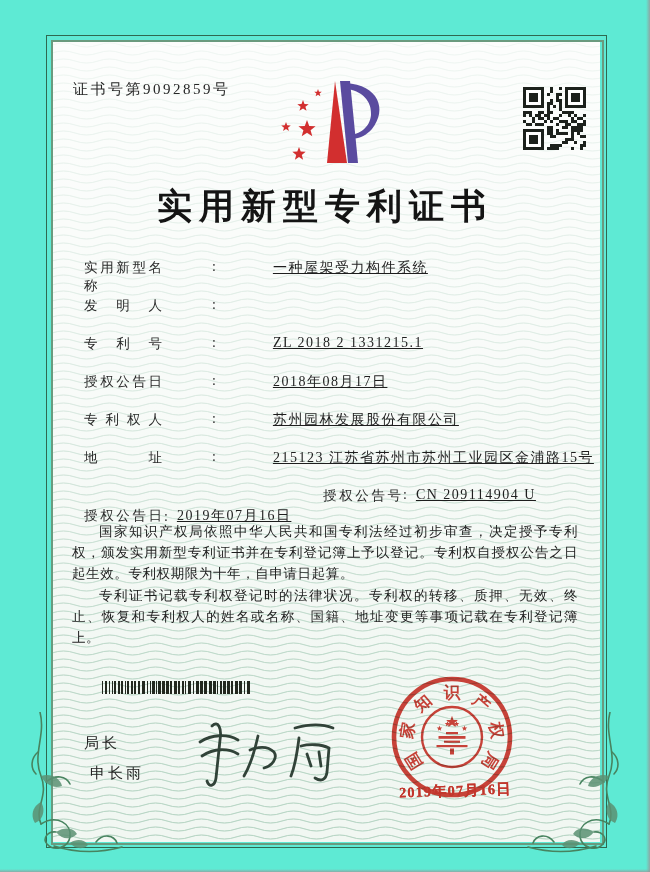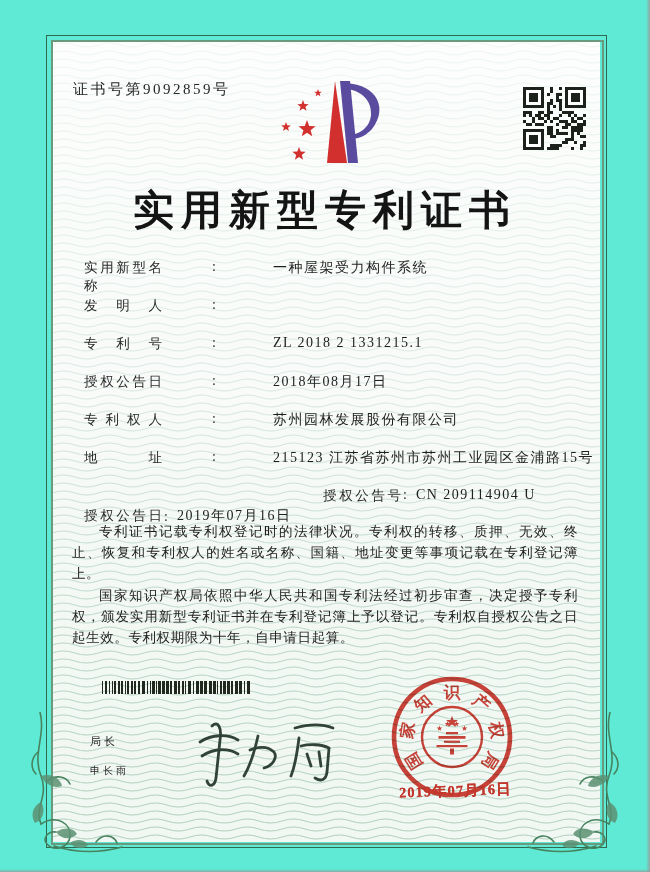--- a/index.html
+++ b/index.html
@@ -18,36 +18,36 @@
     border:1.5px solid #2e6950;}
   .frame-inner{position:absolute;left:51px;top:40px;width:549px;height:801px;
     border:2.5px solid #6a9a7e;}
   .flourish{position:absolute;top:712px;}
   .fl-left{left:26px;}
   .fl-right{left:524px;transform:scaleX(-1);}
   .cert-no{position:absolute;left:73px;top:80px;font-size:15px;letter-spacing:2.5px;color:#262626;}
   .logo{position:absolute;left:272px;top:77px;}
   .qr{position:absolute;left:523px;top:87px;width:63px;height:63px;}
   .title{position:absolute;left:0;top:183px;width:100%;margin:0;text-align:center;
-    font-size:41px;font-weight:bold;letter-spacing:7px;color:#141414;}
+    font-size:35px;font-weight:bold;letter-spacing:7px;color:#141414;}
   #fields{position:absolute;left:84px;top:259px;width:500px;}
   .field-row{height:38px;display:flex;align-items:flex-start;font-size:14px;gap:48px;}
   .lbl{display:inline-block;width:78px;font-size:13.5px;text-align:justify;
     text-align-last:justify;color:#2a2a2a;flex:none;}
   .colon{margin:0 9px 0 2px;color:#2a2a2a;flex:none;}
-  .val{letter-spacing:1.5px;color:#1e1e1e;white-space:nowrap;}
+  .val{letter-spacing:1.5px;color:#1e1e1e;white-space:nowrap;text-decoration:underline;}
   .grant-row{position:absolute;left:84px;top:487px;width:520px;height:38px;
     display:flex;align-items:flex-end;font-size:14px;}
   .grant-pair2{position:absolute;left:239px;top:0;display:flex;align-items:flex-start;}
   .paras{position:absolute;left:72px;top:521px;width:506px;font-size:13.5px;
     line-height:21.2px;text-align:justify;color:#1d1d1d;}
   .paras p{margin:0;text-indent:2em;letter-spacing:0.6px;}
   .barcode{position:absolute;left:102px;top:681px;}
-  .sig-title{position:absolute;left:90px;top:734px;font-size:11px;letter-spacing:3px;color:#222;}
-  .sig-name{position:absolute;left:90px;top:764px;font-size:10px;letter-spacing:3px;color:#222;}
+  .sig-title{position:absolute;left:84px;top:734px;font-size:15px;letter-spacing:3px;color:#222;}
+  .sig-name{position:absolute;left:90px;top:764px;font-size:15px;letter-spacing:3px;color:#222;}
   .signature{position:absolute;left:190px;top:698px;}
   .seal{position:absolute;left:390px;top:675px;mix-blend-mode:multiply;opacity:.93;}
   .seal-date{position:absolute;left:399px;top:781px;width:140px;color:#c2362c;
     font-size:14.5px;letter-spacing:1px;transform:rotate(-2deg);font-weight:bold;
     text-shadow:0 0 .4px #c2362c;}
   .footer{position:absolute;left:0;top:825px;width:100%;text-align:center;
     font-size:12.5px;letter-spacing:1px;color:#222;}
 </style>
 </head>
 <body>
@@ -292,22 +292,22 @@
       <span class="colon">:</span>
       <span class="val">2019年07月16日</span>
     <span class="grant-pair2">
       <span class="lbl">授权公告号</span>
         <span class="colon">:</span>
         <span class="val">CN 209114904 U</span>
     </span>
   </div>
 
   <div class="paras">
+    <p>国家知识产权局依照中华人民共和国专利法经过初步审查，决定授予专利权，颁发实用新型专利证书并在专利登记簿上予以登记。专利权自授权公告之日起生效。专利权期限为十年，自申请日起算。</p>
     <p>专利证书记载专利权登记时的法律状况。专利权的转移、质押、无效、终止、恢复和专利权人的姓名或名称、国籍、地址变更等事项记载在专利登记簿上。</p>
-    <p>国家知识产权局依照中华人民共和国专利法经过初步审查，决定授予专利权，颁发实用新型专利证书并在专利登记簿上予以登记。专利权自授权公告之日起生效。专利权期限为十年，自申请日起算。</p>
   </div>
 
   <svg class="barcode" id="barcode-svg" width="150" height="13" viewBox="0 0 150 13">
       <rect x="0" y="0" width="1" height="13" fill="#23281f"></rect>
       <rect x="3" y="0" width="2" height="13" fill="#23281f"></rect>
       <rect x="7" y="0" width="1" height="13" fill="#23281f"></rect>
       <rect x="10" y="0" width="1" height="13" fill="#23281f"></rect>
       <rect x="12" y="0" width="2" height="13" fill="#23281f"></rect>
       <rect x="16" y="0" width="2" height="13" fill="#23281f"></rect>
       <rect x="19" y="0" width="2" height="13" fill="#23281f"></rect>

